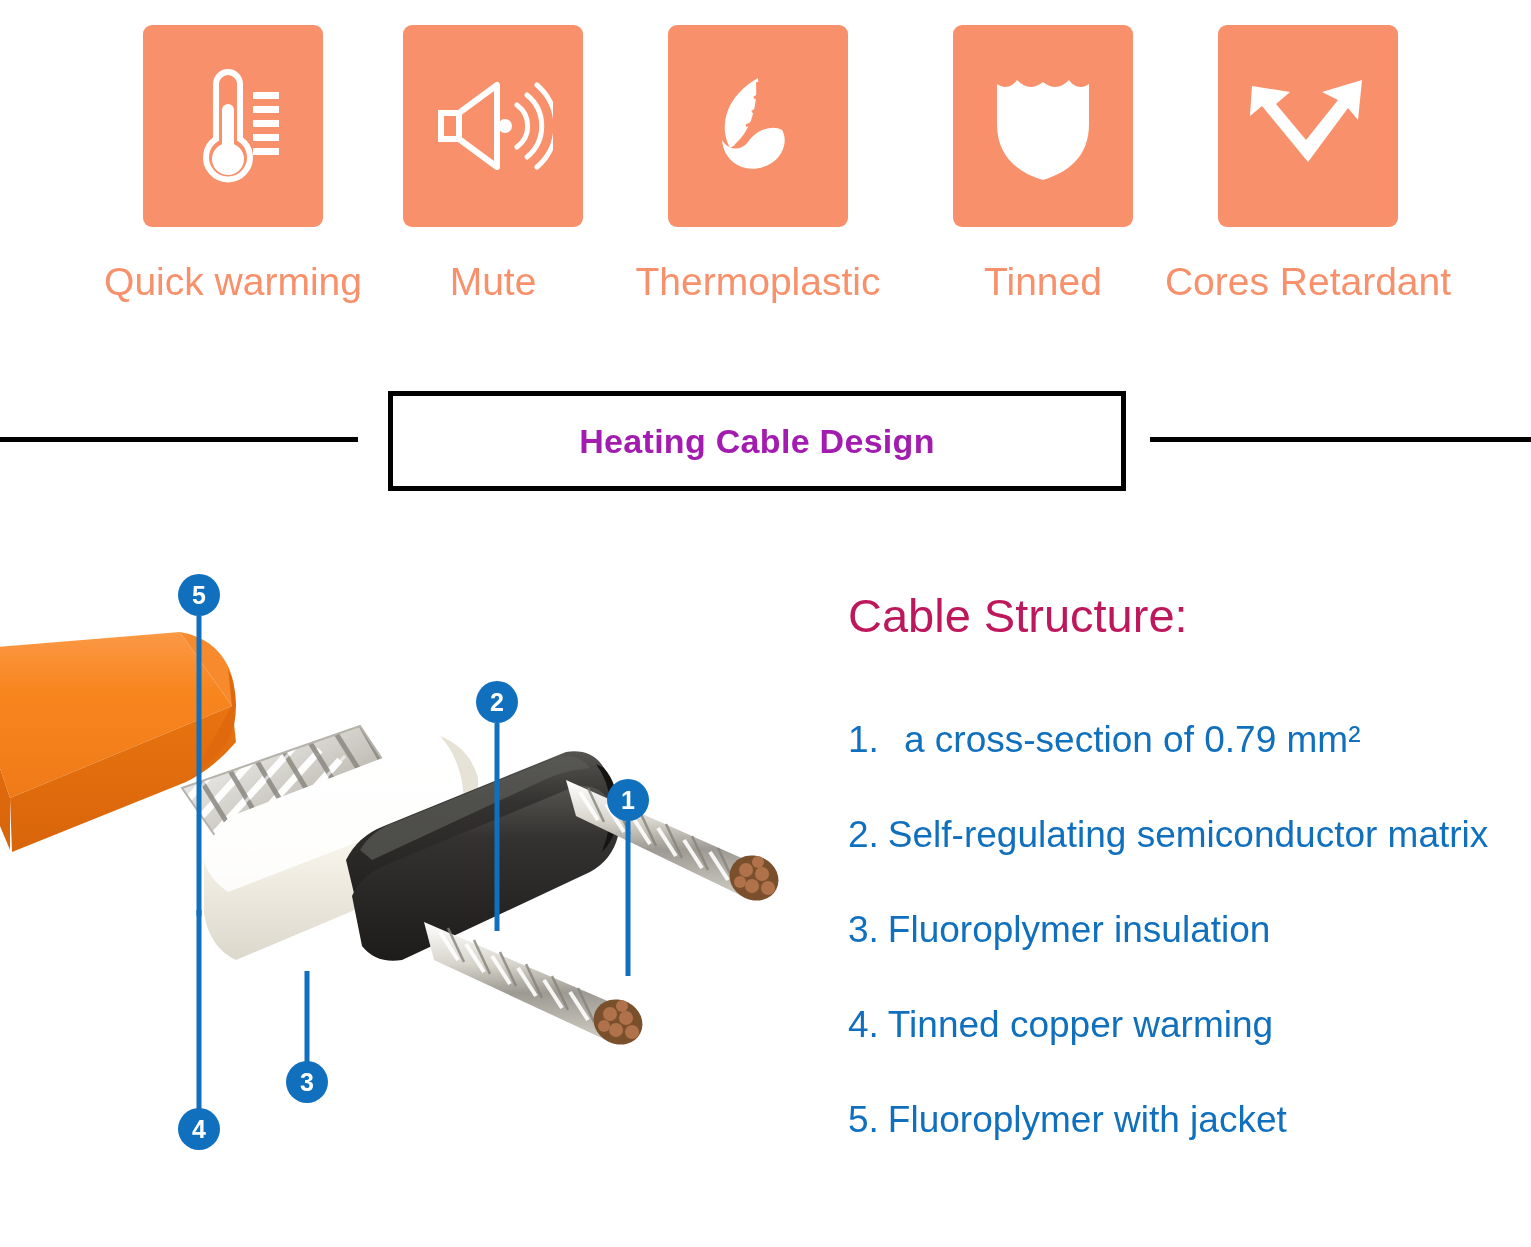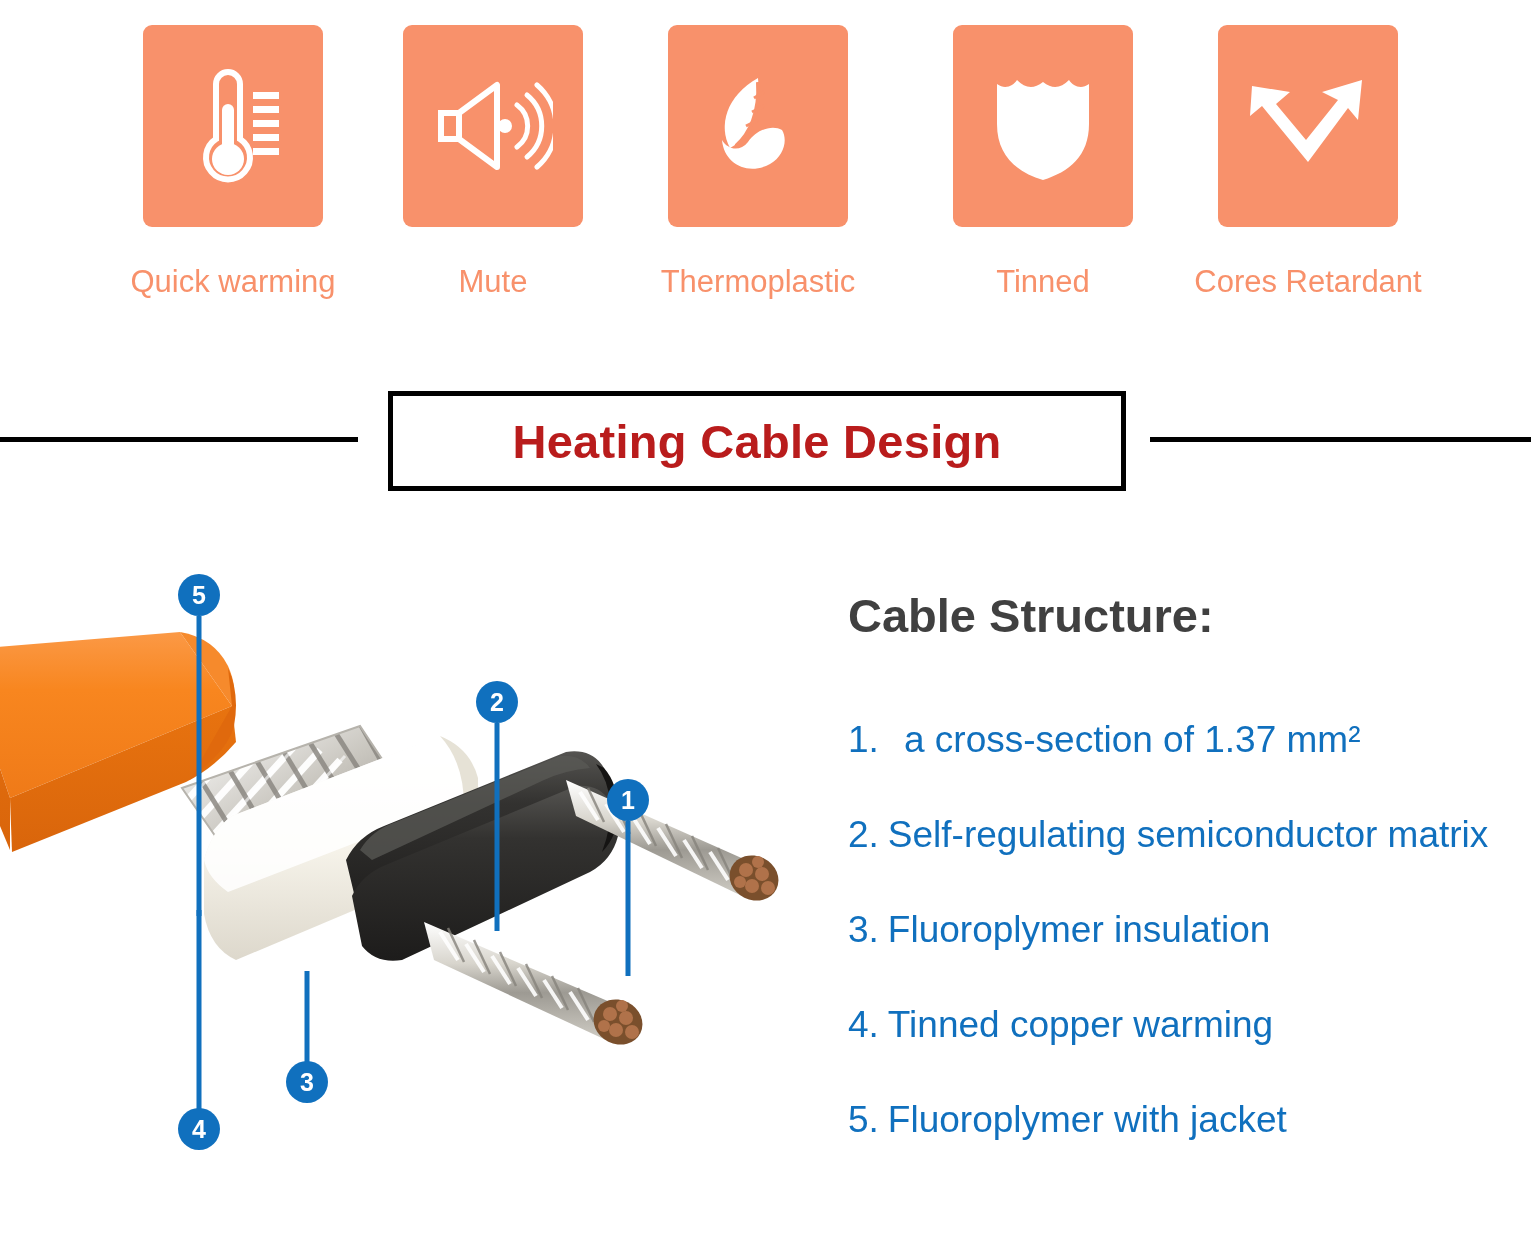--- a/index.html
+++ b/index.html
@@ -20,42 +20,42 @@
     background: #f8916b;
     border-radius: 9px;
     display: flex; align-items: center; justify-content: center;
   }
   .feature-tile svg { display:block; }
   .feature-label {
     position: absolute; top: 234px; left: 50%;
     transform: translateX(-50%);
     white-space: nowrap;
     color: #f8916b;
-    font-size: 31px;
+    font-size: 39px;
     line-height: 46px;
     font-weight: 400;
   }
 
   
   .banner { position: absolute; left: 0; top: 391px; width: 1531px; height: 100px; }
   .rule {
     position: absolute; top: 46px; height: 5px; background: #000000;
   }
   .rule-left  { left: 0px;    width: 358px; }
   .rule-right { left: 1150px; width: 381px; }
   .title-box {
     position: absolute; left: 388px; top: 0px;
     width: 738px; height: 100px;
     border: 5px solid #000000;
     background: #ffffff;
     display: flex; align-items: center; justify-content: center;
   }
   .title-text {
-    color: #b91c1c;
-    font-size: 47px;
+    color: #a21caf;
+    font-size: 34px;
     font-weight: bold;
     letter-spacing: 0.3px;
     white-space: nowrap;
   }
 
   
   .lower { position: absolute; left: 0; top: 530px; width: 1531px; height: 717px; }
 
   .cable-figure { position: absolute; left: 0; top: 0; width: 830px; height: 717px; }
   .cable-figure svg { position:absolute; left:0; top:0; }
@@ -69,21 +69,21 @@
   .callout-dot {
     position: absolute; width: 42px; height: 42px; border-radius: 50%;
     background: #1070be; left: 50%; transform: translateX(-50%);
     display: flex; align-items: center; justify-content: center;
     color: #ffffff; font-size: 25px; font-weight: bold; line-height: 1;
   }
 
   
   .structure { position: absolute; left: 848px; top: 58px; width: 660px; }
   .structure-heading {
-    color: #404040; font-size: 47px; font-weight: bold;
+    color: #be185d; font-size: 47px; font-weight: normal;
     margin-bottom: 72px; white-space: nowrap;
   }
   .struct-item {
     color: #1070be; font-size: 37px; line-height: 49px;
     margin-bottom: 46px;
     display: flex;
   }
   .struct-item .num { flex: 0 0 auto; }
   .struct-item.wide .num { width: 56px; }
   .struct-item.tight .num { margin-right: 9px; }
@@ -360,21 +360,21 @@
         <div class="callout-dot" style="top:198px;">4</div>
       </div>
     </div>
 
     <div class="structure">
       <div class="structure-heading">Cable Structure:</div>
 
       <div class="struct-item wide">
         <span class="num">1.</span>
         <span class="txt">
-          <span class="l2">a cross-section of 1.37 mm²</span>
+          <span class="l2">a cross-section of 0.79 mm²</span>
         </span>
       </div>
 
       <div class="struct-item tight">
         <span class="num">2.</span>
         <span class="txt">Self-regulating semiconductor matrix</span>
       </div>
 
       <div class="struct-item tight">
         <span class="num">3.</span>

